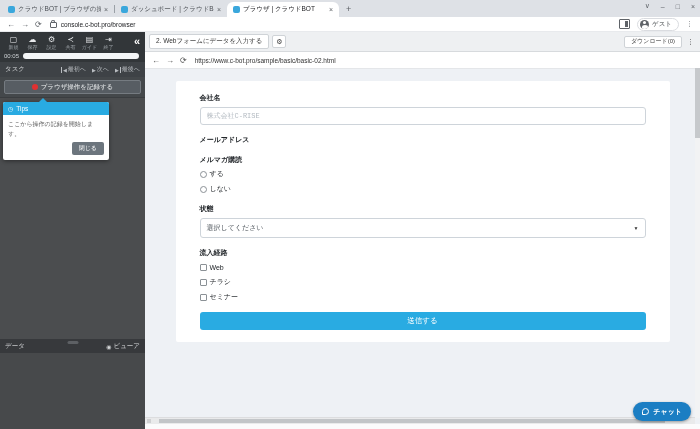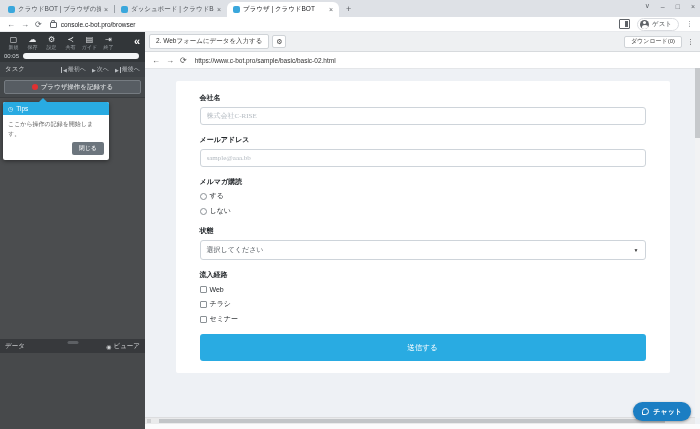--- a/index.html
+++ b/index.html
@@ -73,28 +73,28 @@
   .step-tab{background:#fff;border:1px solid #cfd3d7;border-radius:2px;height:13px;display:flex;align-items:center;padding:0 6px;font-size:6.5px;color:#333;}
   .step-gear{background:#fff;border:1px solid #cfd3d7;border-radius:2px;width:14px;height:13px;display:flex;align-items:center;justify-content:center;font-size:7px;color:#444;box-sizing:border-box;}
   .dl-btn{margin-left:auto;background:#fff;border:1px solid #cfd3d7;border-radius:2px;height:12px;display:flex;align-items:center;padding:0 6px;font-size:6px;color:#444;box-sizing:border-box;}
   .dl-kebab{font-size:7px;color:#333;margin:0 2px;}
   .inner-nav{height:16px;background:#fff;border-bottom:1px solid #e4e6e9;display:flex;align-items:center;gap:6px;padding:0 7px;font-size:8px;color:#555;flex:none;}
   .inner-url{font-size:6.5px;color:#333;margin-left:2px;}
   .viewport{flex:1;position:relative;background:#eef1f5;overflow:hidden;}
   .card{position:absolute;left:50%;transform:translateX(-50%);top:12px;width:494px;background:#fff;border-radius:2px;padding:12px 24px;box-sizing:border-box;}
   .fgroup{margin-bottom:10px;}
   .flabel{font-size:7px;font-weight:bold;color:#212529;margin-bottom:4px;}
-  .finput{display:block;width:100%;height:18px;border:1px solid #ced4da;border-radius:3px;box-sizing:border-box;padding:0 6px;font-size:7px;color:#495057;font-family:Liberation Serif, serif;background:#fff;}
+  .finput{display:block;width:100%;height:18px;border:1px solid #ced4da;border-radius:3px;box-sizing:border-box;padding:0 6px;font-size:7px;color:#495057;font-family:Liberation Mono, monospace;background:#fff;}
   .finput::placeholder{color:#b3bac1;}
   .opt-row{display:flex;align-items:center;gap:3px;font-size:7px;color:#212529;height:10px;margin-bottom:5px;}
   .radio{width:7px;height:7px;border:1px solid #8b9196;border-radius:50%;background:#fff;box-sizing:border-box;flex:none;}
   .checkbox{width:7px;height:7px;border:1px solid #8b9196;border-radius:1px;background:#fff;box-sizing:border-box;flex:none;}
   .fselect{width:100%;height:20px;border:1px solid #ced4da;border-radius:3px;display:flex;align-items:center;justify-content:space-between;padding:0 6px;font-size:7px;color:#495057;box-sizing:border-box;background:#fff;}
   .caret{font-size:5px;color:#333;}
-  .submit{display:block;width:100%;height:27px;background:#29abe2;border:none;border-radius:3px;color:#fff;font-size:7.5px;margin-top:4px;font-family:inherit;}
+  .submit{display:block;width:100%;height:18px;background:#29abe2;border:none;border-radius:3px;color:#fff;font-size:7.5px;margin-top:4px;font-family:inherit;}
   
   .v-scroll{position:absolute;right:0;top:36px;width:5px;bottom:11px;background:#f2f3f4;}
   .v-handle{position:absolute;top:0;left:0;right:0;height:70px;background:#c6c9cc;}
   .h-scroll{position:absolute;left:0;right:5px;bottom:5px;height:6px;background:#e9eaeb;border-top:1px solid #dcdddf;}
   .h-btn{position:absolute;left:2px;top:1px;width:4px;height:4px;background:#cfd0d2;}
   .h-handle{position:absolute;left:14px;right:30px;top:1px;bottom:1px;background:#c2c5c8;}
   .bottom-strip{position:absolute;left:0;right:0;bottom:0;height:5px;background:#fbfbfc;}
   .chat-btn{position:absolute;right:9px;bottom:8px;height:19px;border-radius:10px;background:#1b7ec3;color:#fff;display:flex;align-items:center;gap:4px;padding:0 9px;font-size:7px;font-weight:bold;border:none;font-family:inherit;box-shadow:0 1px 3px rgba(0,0,0,.35);z-index:5;}
   .chat-icon{width:7px;height:7px;border:1px solid #fff;border-radius:50% 50% 50% 0;flex:none;box-sizing:border-box;}
 </style>
@@ -256,21 +256,20 @@
       <div class="card">
 
         <div class="fgroup">
           <div class="flabel">会社名</div>
           <input class="finput" type="text" placeholder="株式会社C-RISE" style="">
         </div>
 
 
         <div class="fgroup">
           <div class="flabel">メールアドレス</div>
-          <input class="finput" type="text" placeholder="sample@aaa.bb" style="">
         </div>
 
         <div class="fgroup">
           <div class="flabel">メルマガ購読</div>
           <div class="opt-row">
             <span class="radio"></span>
             <span>する</span>
           </div>
           <div class="opt-row">
             <span class="radio"></span>

